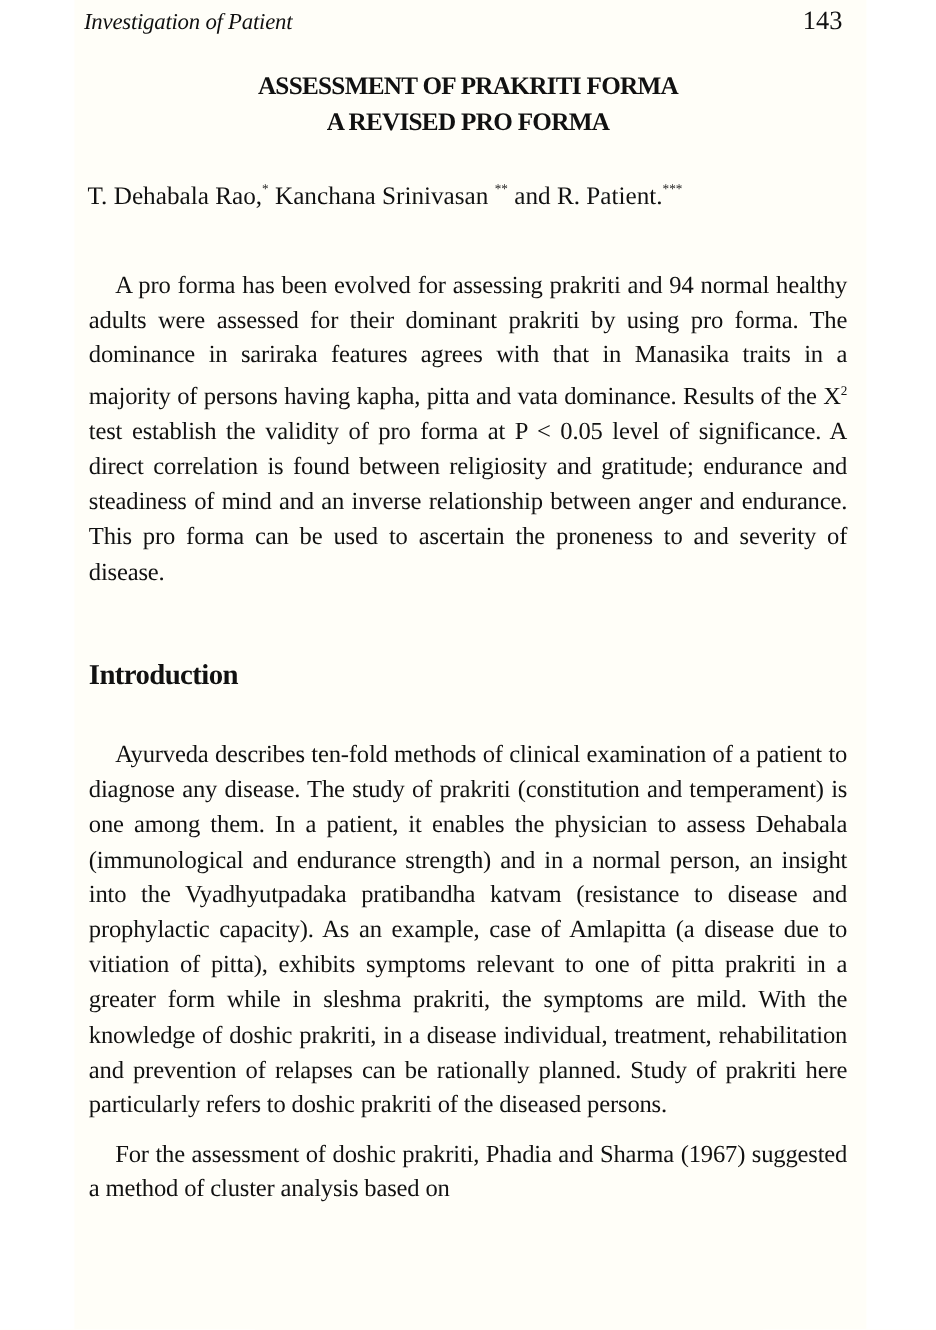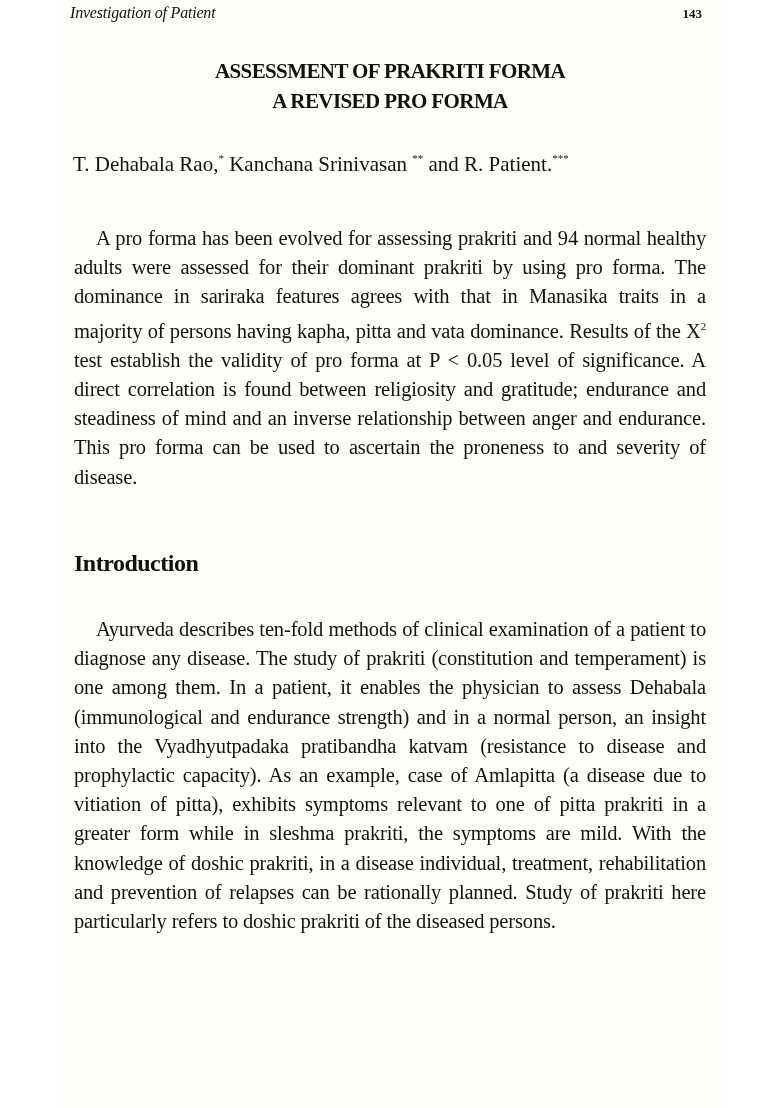--- a/index.html
+++ b/index.html
@@ -11,22 +11,22 @@
     position: relative;
   }
   .page {
     position: absolute; left: 62px; top: 0; width: 660px; height: 1108px;
     background: #fffef8;
   }
   .running-head {
     position: absolute; left: 70px; top: 4px; width: 632px;
     display: flex; justify-content: space-between; align-items: baseline;
   }
-  .rh-title { font-style: italic; font-size: 16px; letter-spacing: -0.2px; }
-  .rh-page { font-weight: bold; font-size: 13px; }
+  .rh-title { font-style: italic; font-size: 19px; letter-spacing: -0.2px; }
+  .rh-page { font-weight: normal; font-size: 22px; }
   .title {
     position: absolute; left: 0; top: 56px; width: 780px;
     text-align: center; font-weight: bold; font-size: 21px; line-height: 30px;
     letter-spacing: -0.6px;
   }
   .authors {
     position: absolute; left: 73px; top: 143px; width: 650px;
     font-size: 21px; line-height: 30px; white-space: nowrap;
   }
   .authors sup { font-size: 11px; vertical-align: 9px; }
@@ -69,13 +69,14 @@
 </div>
 
 <div class="text abstract">
   <p><span>A pro forma has been evolved for assessing prakriti and 94 normal healthy adults were assessed for their dominant prakriti by using pro forma. The dominance in sariraka features agrees with that in Manasika traits in a majority of persons having kapha, pitta and vata dominance. Results of the X</span><sup class="x2">2</sup><span> test establish the validity of pro forma at P &lt; 0.05 level of significance. A direct correlation is found between religiosity and gratitude; endurance and steadiness of mind and an inverse relationship between anger and endurance. This pro forma can be used to ascertain the proneness to and severity of disease.</span></p>
 </div>
 
 <div class="heading">Introduction</div>
 
 <div class="text intro">
   <p class="nojust">Ayurveda describes ten-fold methods of clinical examination of a patient to diagnose any disease. The study of prakriti (constitution and temperament) is one among them. In a patient, it enables the physician to assess Dehabala (immunological and endurance strength) and in a normal person, an insight into the Vyadhyutpadaka pratibandha katvam (resistance to disease and prophylactic capacity). As an example, case of Amlapitta (a disease due to vitiation of pitta), exhibits symptoms relevant to one of pitta prakriti in a greater form while in sleshma prakriti, the symptoms are mild. With the knowledge of doshic prakriti, in a disease individual, treatment, rehabilitation and prevention of relapses can be rationally planned. Study of prakriti here particularly refers to doshic prakriti of the diseased persons.</p>
+  <p>For the assessment of doshic prakriti, Phadia and Sharma (1967) suggested a method of cluster analysis based on</p>
 </div>
 
 </body></html>

